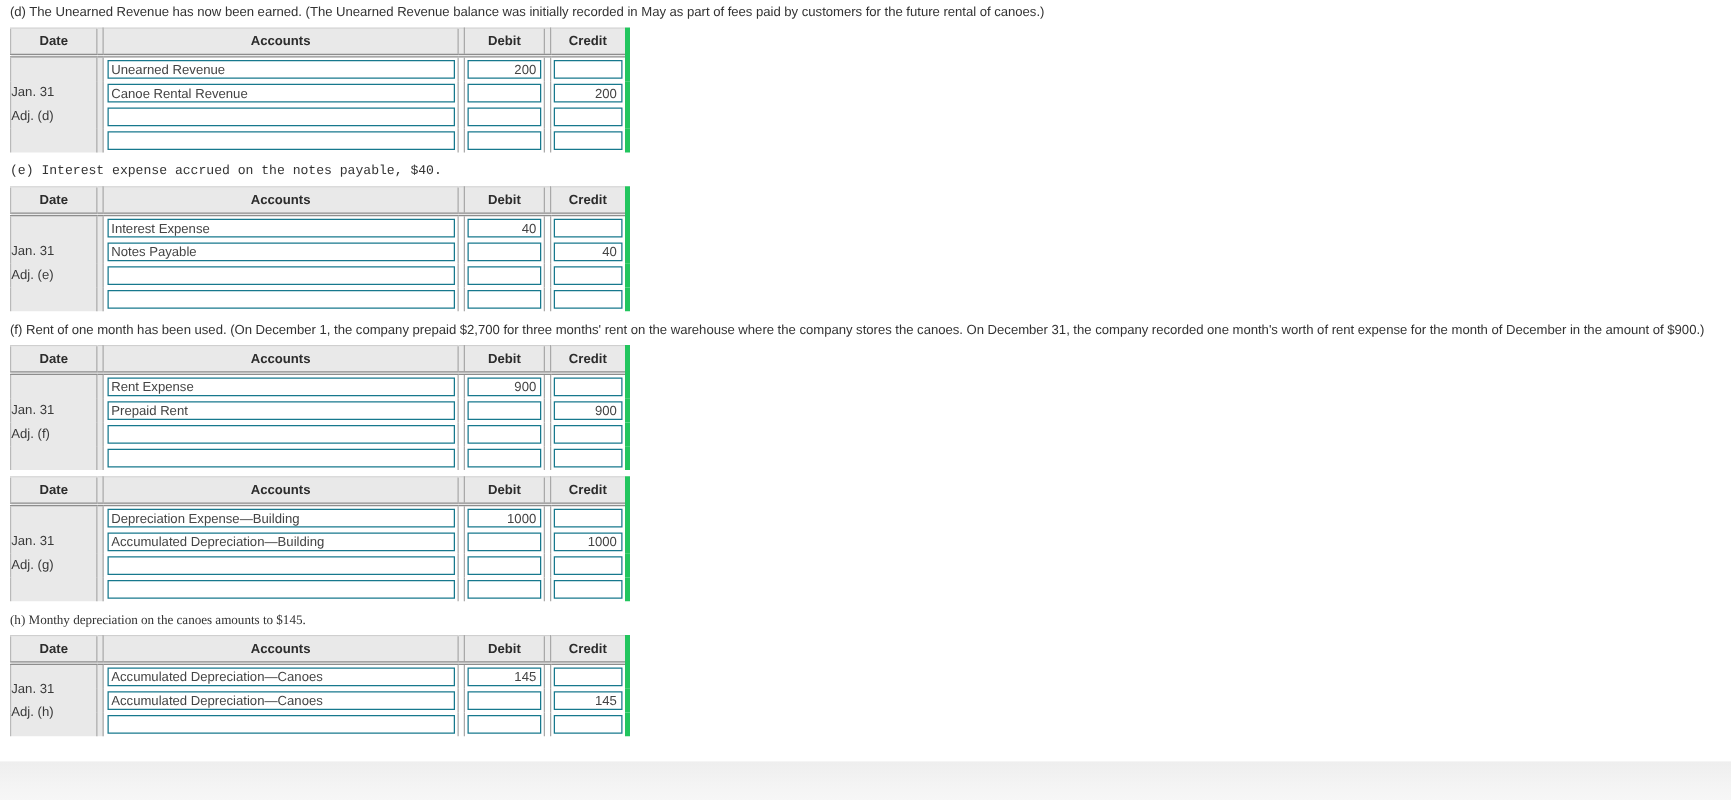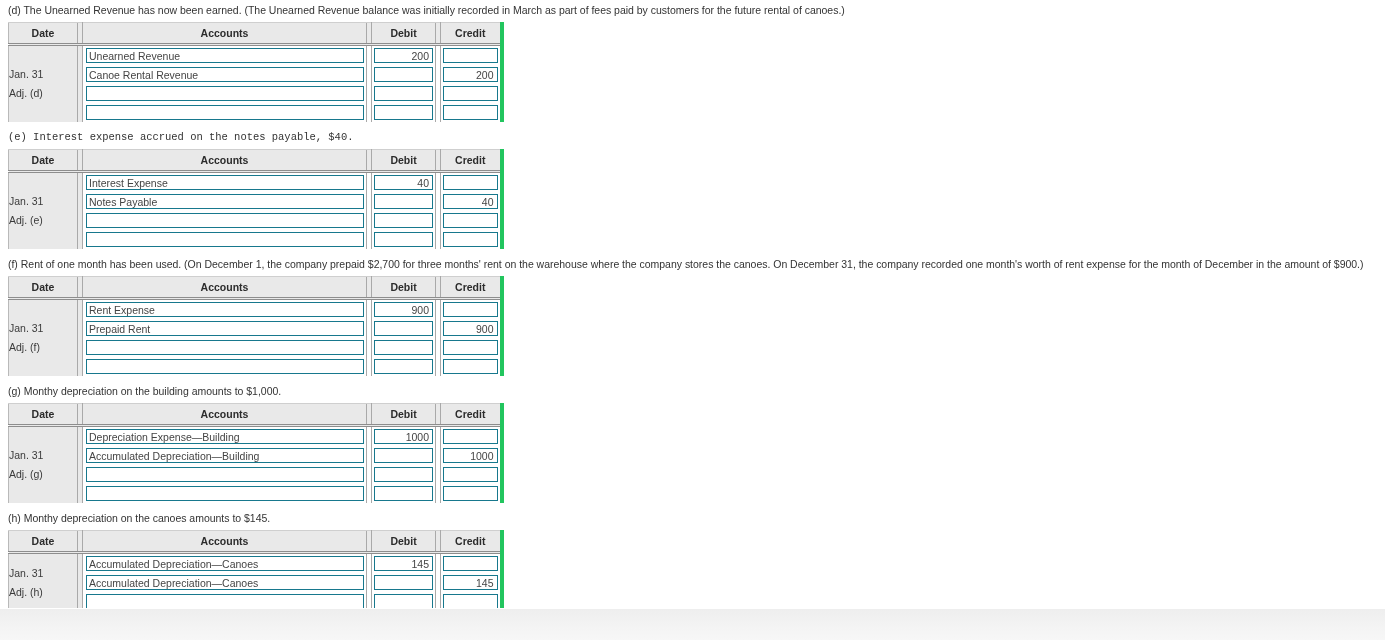--- a/index.html
+++ b/index.html
@@ -22,21 +22,21 @@
     font-size: 10.5px;
     color: #333333;
     line-height: 13px;
     white-space: nowrap;
     letter-spacing: -0.02px;
   }
   .prompt-d  { padding-top: 4px; }
   .prompt-e  { padding-top: 9px; font-family: Liberation Mono, monospace; }
   .prompt-f  { padding-top: 9px; }
   .prompt-g  { padding-top: 9px; }
-  .prompt-h  { padding-top: 9px; }
+  .prompt-h  { padding-top: 9px; font-family: Liberation Serif, serif; }
 
   .jtable {
     border-collapse: collapse;
     table-layout: fixed;
     margin-top: 5px;
     background: #ffffff;
     border-left: 1px solid #b9b9b9;
     border-right: 4px solid #22c55e;
   }
   .jtable col.c-date    { width: 69px; }
@@ -124,21 +124,21 @@
     background: linear-gradient(to bottom, #eeeeee 0%, #f4f4f4 60%, #f7f7f7 100%);
     border-top: 1px solid #ffffff;
   }
 </style>
 </head>
 <body>
 
 <div id="page">
   <div class="content">
 
-    <div class="prompt prompt-d">(d) The Unearned Revenue has now been earned. (The Unearned Revenue balance was initially recorded in March as part of fees paid by customers for the future rental of canoes.)</div>
+    <div class="prompt prompt-d">(d) The Unearned Revenue has now been earned. (The Unearned Revenue balance was initially recorded in May as part of fees paid by customers for the future rental of canoes.)</div>
     <table class="jtable">
       <colgroup>
         <col class="c-date">
           <col style="width:4px">
           <col class="c-acct">
           <col style="width:4px">
           <col class="c-debit">
           <col style="width:4px">
           <col class="c-credit">
       </colgroup>
@@ -445,21 +445,20 @@
           <td class="colsep"></td>
           <td>
               <div class="cellwrap db">
                 <input class="fld num" value="" style="">
               </div>
             </td>
         </tr>
       </tbody>
     </table>
 
-    <div class="prompt prompt-g">(g) Monthy depreciation on the building amounts to $1,000.</div>
     <table class="jtable">
       <colgroup>
         <col class="c-date">
           <col style="width:4px">
           <col class="c-acct">
           <col style="width:4px">
           <col class="c-debit">
           <col style="width:4px">
           <col class="c-credit">
       </colgroup>

